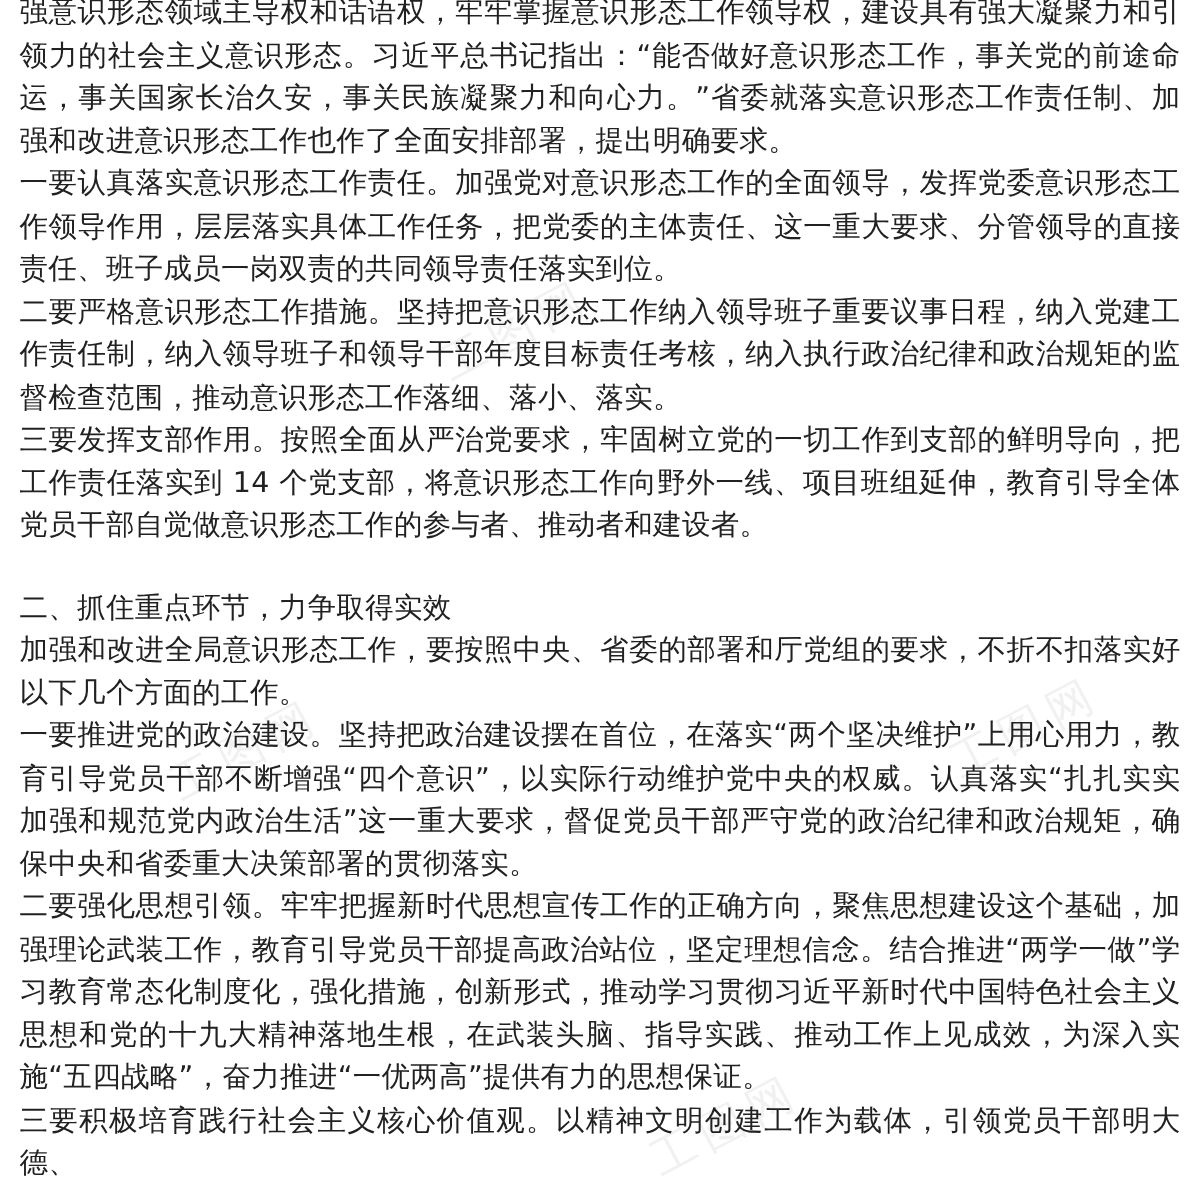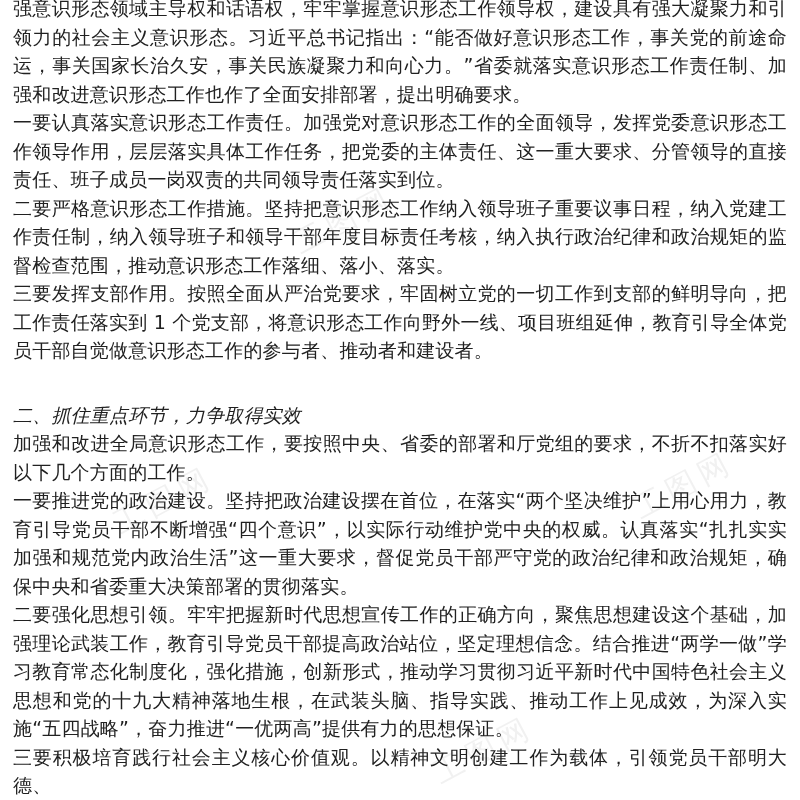--- a/index.html
+++ b/index.html
@@ -26,22 +26,21 @@
     font-size: 19px;
     line-height: 28.5px;
     text-align: justify;
     letter-spacing: 0.2px;
     word-break: break-all;
   }
   .content p {
     margin: 0;
   }
   .content p.heading {
-    margin-top: 36px;
-    font-style: italic;
+    margin-top: 26px;
   }
   .watermark-layer {
     position: absolute;
     inset: 0;
     z-index: 1;
     pointer-events: none;
   }
   .watermark {
     position: absolute;
     font-size: 30px;
@@ -60,21 +59,21 @@
     <div class="watermark" style="left: 290px; top: 200px;">工图网</div>
     <div class="watermark" style="left: 110px; top: 480px;">工图网</div>
     <div class="watermark" style="left: 630px; top: 465px;">工图网</div>
     <div class="watermark" style="left: 430px; top: 730px;">工图网</div>
   </div>
 
   <div class="content">
     <p>强意识形态领域主导权和话语权，牢牢掌握意识形态工作领导权，建设具有强大凝聚力和引领力的社会主义意识形态。习近平总书记指出：“能否做好意识形态工作，事关党的前途命运，事关国家长治久安，事关民族凝聚力和向心力。”省委就落实意识形态工作责任制、加强和改进意识形态工作也作了全面安排部署，提出明确要求。</p>
     <p>一要认真落实意识形态工作责任。加强党对意识形态工作的全面领导，发挥党委意识形态工作领导作用，层层落实具体工作任务，把党委的主体责任、这一重大要求、分管领导的直接责任、班子成员一岗双责的共同领导责任落实到位。</p>
     <p>二要严格意识形态工作措施。坚持把意识形态工作纳入领导班子重要议事日程，纳入党建工作责任制，纳入领导班子和领导干部年度目标责任考核，纳入执行政治纪律和政治规矩的监督检查范围，推动意识形态工作落细、落小、落实。</p>
-    <p>三要发挥支部作用。按照全面从严治党要求，牢固树立党的一切工作到支部的鲜明导向，把工作责任落实到 1 个党支部，将意识形态工作向野外一线、项目班组延伸，教育引导全体党员干部自觉做意识形态工作的参与者、推动者和建设者。</p>
+    <p>三要发挥支部作用。按照全面从严治党要求，牢固树立党的一切工作到支部的鲜明导向，把工作责任落实到 14 个党支部，将意识形态工作向野外一线、项目班组延伸，教育引导全体党员干部自觉做意识形态工作的参与者、推动者和建设者。</p>
     <p class="heading">二、抓住重点环节，力争取得实效</p>
     <p>加强和改进全局意识形态工作，要按照中央、省委的部署和厅党组的要求，不折不扣落实好以下几个方面的工作。</p>
     <p>一要推进党的政治建设。坚持把政治建设摆在首位，在落实“两个坚决维护”上用心用力，教育引导党员干部不断增强“四个意识”，以实际行动维护党中央的权威。认真落实“扎扎实实加强和规范党内政治生活”这一重大要求，督促党员干部严守党的政治纪律和政治规矩，确保中央和省委重大决策部署的贯彻落实。</p>
     <p>二要强化思想引领。牢牢把握新时代思想宣传工作的正确方向，聚焦思想建设这个基础，加强理论武装工作，教育引导党员干部提高政治站位，坚定理想信念。结合推进“两学一做”学习教育常态化制度化，强化措施，创新形式，推动学习贯彻习近平新时代中国特色社会主义思想和党的十九大精神落地生根，在武装头脑、指导实践、推动工作上见成效，为深入实施“五四战略”，奋力推进“一优两高”提供有力的思想保证。</p>
     <p>三要积极培育践行社会主义核心价值观。以精神文明创建工作为载体，引领党员干部明大德、</p>
   </div>
 
 </div>
 
 </body></html>

